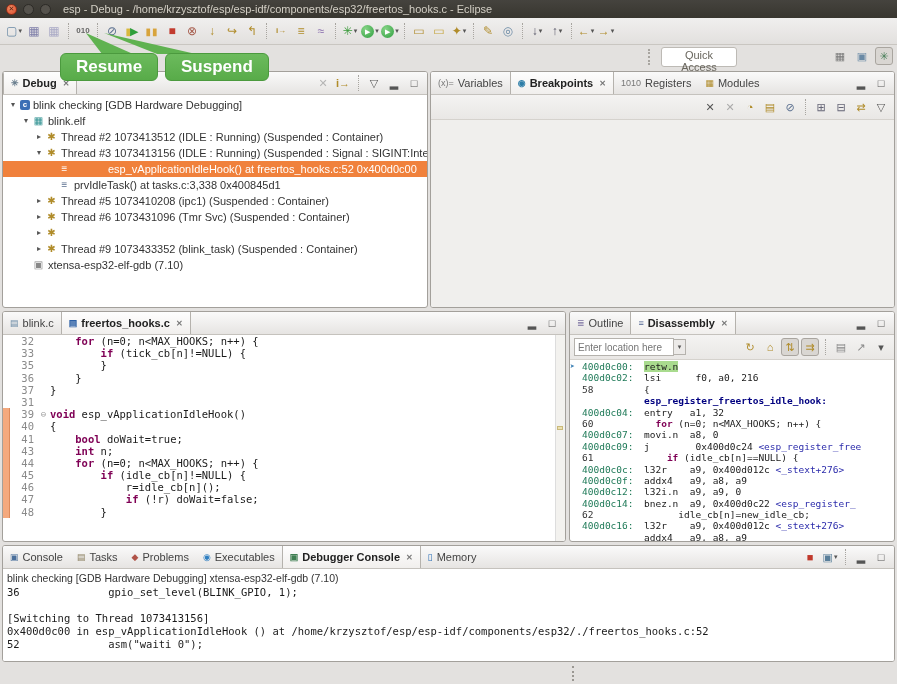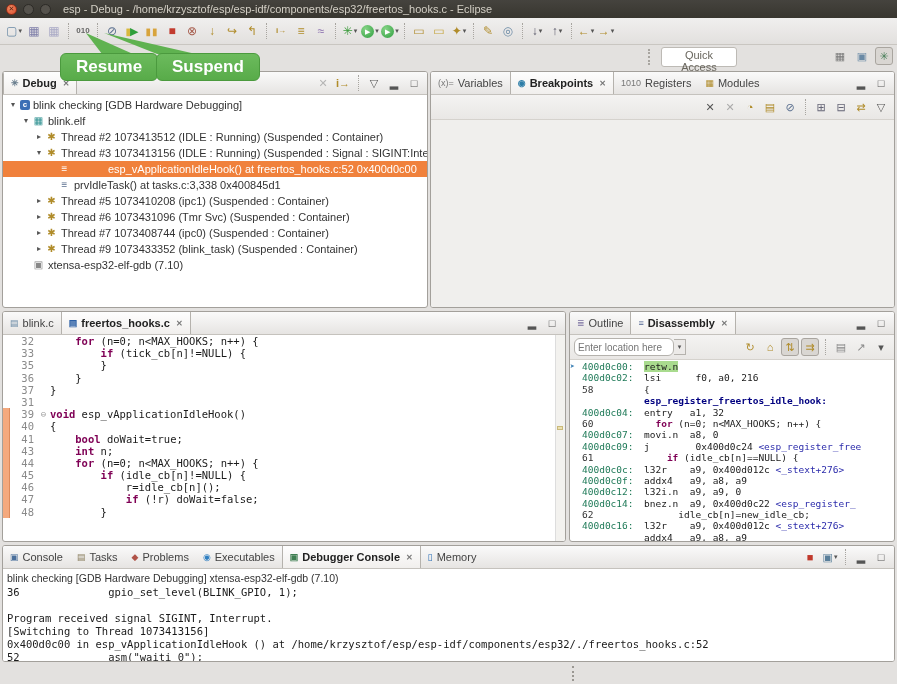--- a/index.html
+++ b/index.html
@@ -79,21 +79,21 @@
   .eline{height:12.2px;line-height:12.2px;display:flex;white-space:pre;}
   .ann{width:7px;flex:none;}
   .ann.chg{background:#f4a97e;border-right:1px solid #dd8a5c;box-sizing:border-box;}
   .lno{width:24px;flex:none;text-align:right;color:#8a8a8a;padding-right:3px;}
   .fold{width:13px;flex:none;color:#9a9a9a;font-size:9px;text-align:center;}
   .code{white-space:pre;color:#1a1a1a;}
   .kw{color:#7f0055;font-weight:bold;}
   .oruler{position:absolute;right:0;top:0;bottom:0;width:9px;background:#f3f2ef;border-left:1px solid #ddd;}
   .otick{position:absolute;top:44%;left:1px;width:6px;height:4px;background:#ece0b0;border:1px solid #c9b97a;box-sizing:border-box;}
   
-  .loc{width:92px;height:16px;font-size:10px;color:#777;border:1px solid #b5b2ad;border-radius:6px;
+  .loc{width:92px;height:16px;font-size:10px;color:#777;border:1px solid #b5b2ad;border-radius:0;
        padding:0 3px;font-family:inherit;}
   .locdd{width:12px;height:16px;border:1px solid #b5b2ad;border-left:none;background:#eceae8;display:inline-flex;
        align-items:center;justify-content:center;font-size:7px;color:#555;box-sizing:border-box;}
   .disasm{font-family:"DejaVu Sans Mono",monospace;font-size:9.5px;padding-top:1px;height:100%;}
   .drow{height:11.4px;line-height:11.4px;display:flex;white-space:pre;}
   .dmargin{width:12px;flex:none;color:#3a7fb5;font-size:8px;}
   .daddr{width:62px;flex:none;color:#1f7a58;}
   .daddr.dlno{color:#333;}
   .dtext{white-space:pre;color:#1a1a1a;}
   .dtext.dhl{background:#a9db8e;}
@@ -223,21 +223,21 @@
       </span>
       <span class="hic pressed">
         <span class="g" style="color: rgb(74, 127, 90);">✳</span>
       </span>
     </div>
 </div>
 
 <div class="ctail r"></div>
 <div class="callout" style="left:60px;top:53px;">Resume</div>
 <div class="ctail s"></div>
-<div class="callout" style="left:156px;top:53px;">Suspend</div>
+<div class="callout" style="left:165px;top:53px;">Suspend</div>
 
 <div class="view debug-view">
   <div class="vhdr">
     <div class="tabs">
         <div class="tab active">
           <span class="ticon" style="color: rgb(107, 127, 143);">✳</span>
           <span class="tlabel">Debug</span>
           <span class="tclose">✕</span>
         </div>
       </div>
@@ -297,21 +297,20 @@
         <span class="tlbl">Thread #5 1073410208 (ipc1) (Suspended : Container)</span>
       </div>
       <div class="trow" style="padding-left: 30px;">
         <span class="exp">▸</span>
         <span class="nicon thread-icon">✱</span>
         <span class="tlbl">Thread #6 1073431096 (Tmr Svc) (Suspended : Container)</span>
       </div>
       <div class="trow" style="padding-left: 30px;">
         <span class="exp">▸</span>
         <span class="nicon thread-icon">✱</span>
-        <span class="tlbl">Thread #7 1073408744 (ipc0) (Suspended : Container)</span>
       </div>
       <div class="trow" style="padding-left: 30px;">
         <span class="exp">▸</span>
         <span class="nicon thread-icon">✱</span>
         <span class="tlbl">Thread #9 1073433352 (blink_task) (Suspended : Container)</span>
       </div>
       <div class="trow" style="padding-left: 17px;">
         <span class="exp"></span>
         <span class="nicon gdb-icon">▣</span>
         <span class="tlbl">xtensa-esp32-elf-gdb (7.10)</span>
@@ -544,21 +543,20 @@
         <span class="hic">
           <span class="g" style="color: rgb(85, 85, 85);">□</span>
         </span>
       </div>
   </div>
   <div class="vbody console">
     <div class="chdr">blink checking [GDB Hardware Debugging] xtensa-esp32-elf-gdb (7.10)</div>
     <div>
         <div class="cline">36              gpio_set_level(BLINK_GPIO, 1);</div>
         <div class="cline"> </div>
-        <div class="cline">Program received signal SIGINT, Interrupt.</div>
         <div class="cline">[Switching to Thread 1073413156]</div>
         <div class="cline">0x400d0c00 in esp_vApplicationIdleHook () at /home/krzysztof/esp/esp-idf/components/esp32/./freertos_hooks.c:52</div>
         <div class="cline">52              asm("waiti 0");</div>
       </div>
   </div>
 </div>
 
 <div class="statusbar">
   <span class="dragdots"></span>
 </div>

